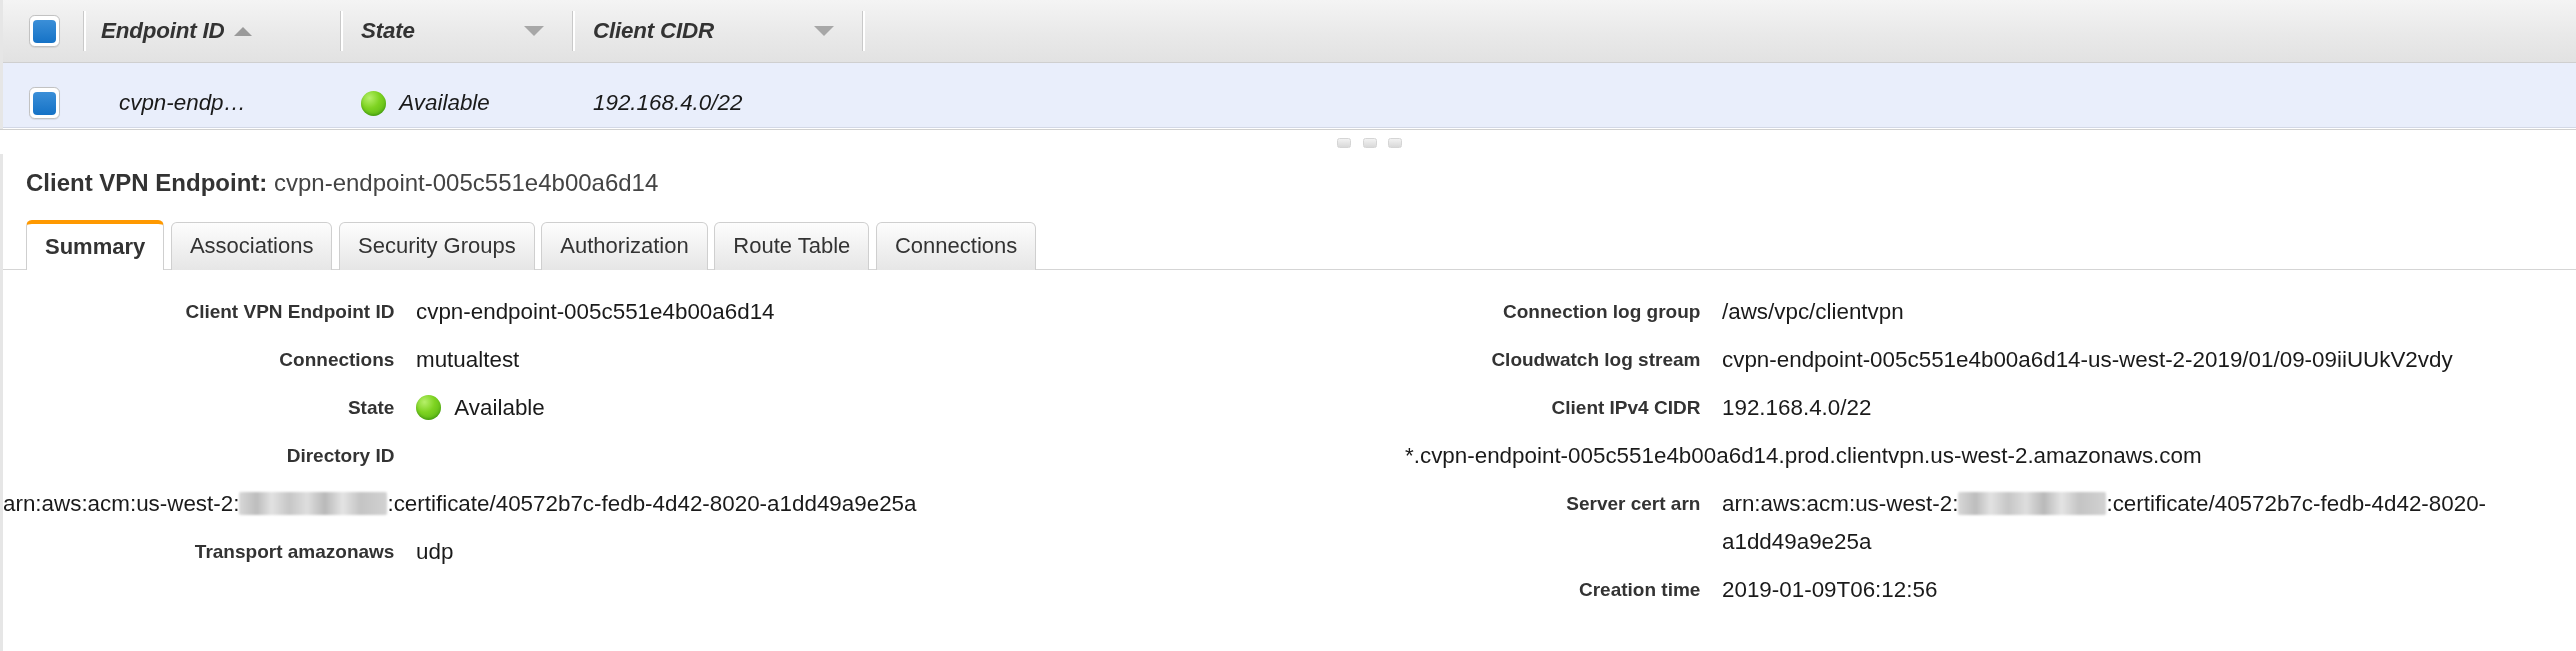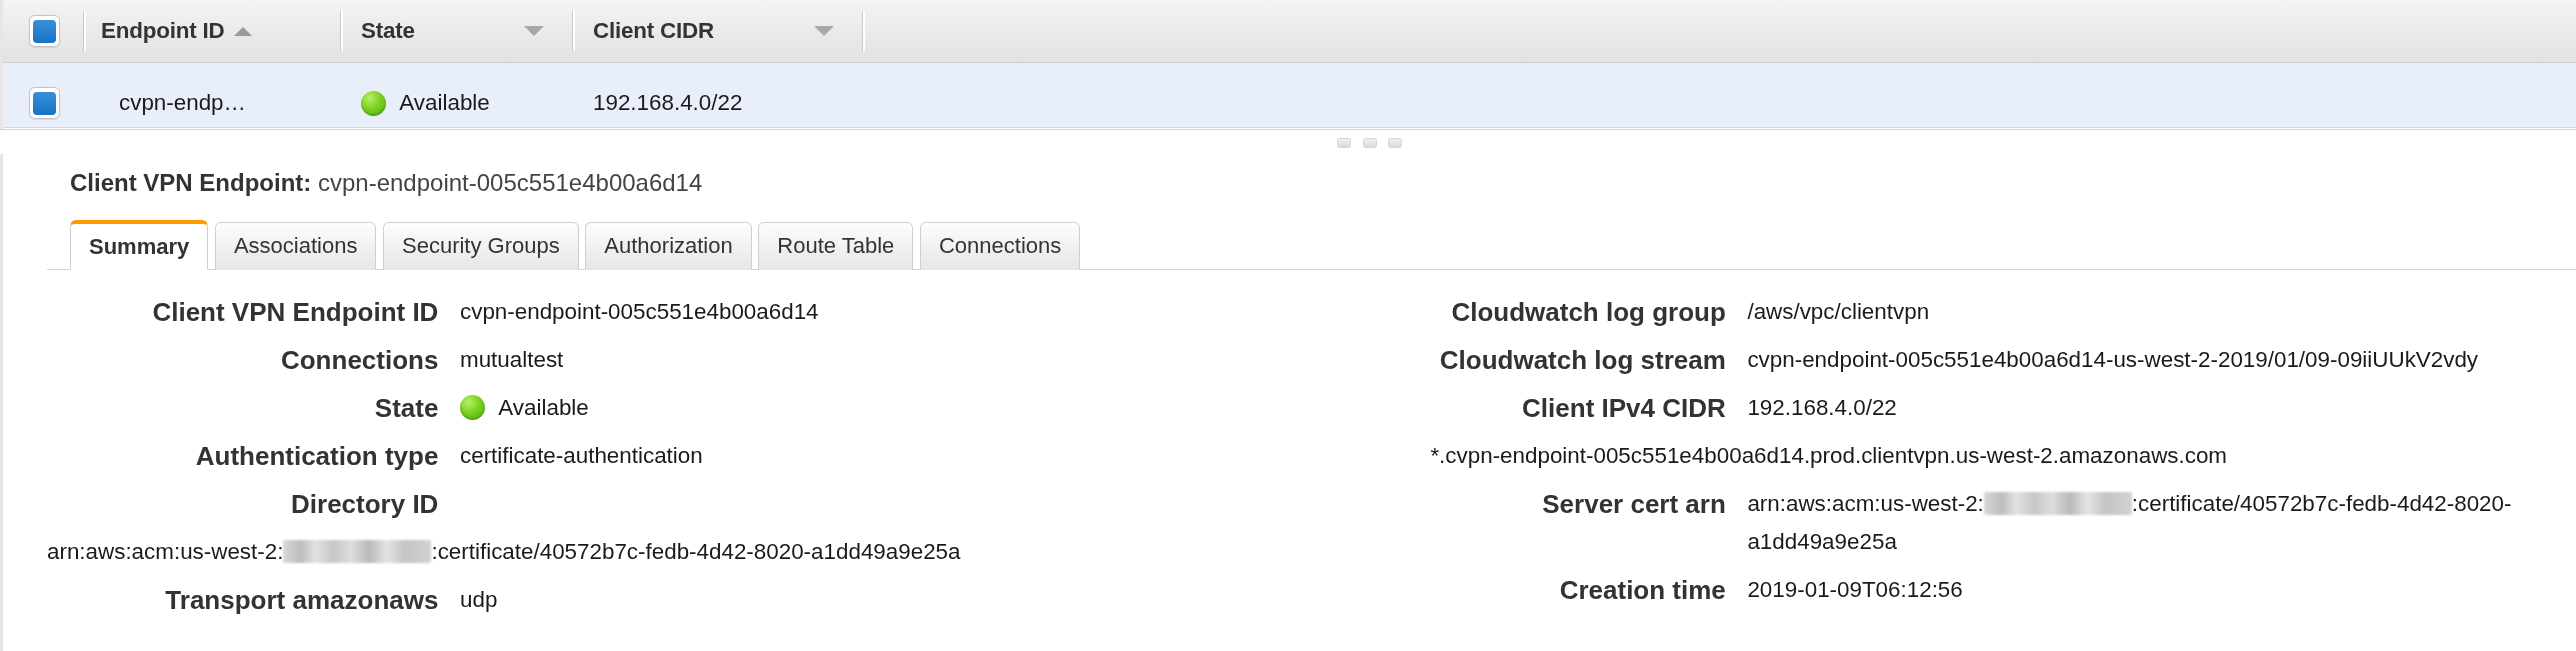--- a/index.html
+++ b/index.html
@@ -20,20 +20,21 @@
   }
 
   
   .list-pane {
     position: absolute;
     left: 0; top: 0;
     width: 2576px;
     height: 129px;
     background: #ffffff;
     border-left: 3.3px solid #e6e6e6;
+    font-style: italic;
   }
 
   .table-header {
     position: relative;
     height: 63px;
     background: linear-gradient(to bottom, #f4f4f4 0%, #e9e9e9 55%, #e2e2e2 100%);
     border-bottom: 0.8px solid #cfcfcf;
     display: flex;
     align-items: center;
   }
@@ -160,21 +161,20 @@
   }
 
   
   .detail-pane {
     position: absolute;
     left: 0; top: 154px;
     width: 2576px;
     height: 498px;
     background: #ffffff;
     border-left: 3.3px solid #e6e6e6;
-    padding-left: 44px;
   }
 
   .detail-title {
     padding: 15px 0 11.6px 23px;
     font-size: 24px;
     color: #333333;
   }
   .detail-title .lbl { font-weight: bold; }
   .detail-title .val { font-weight: normal; color: #444444; }
 
@@ -236,21 +236,21 @@
   }
   .col-left { width: 1402px; }
   .col-right { width: 1161px; }
 
   .field {
     display: flex;
     align-items: flex-start;
     margin-bottom: 10px;
   }
   .f-label {
-    font-size: 26px;
+    font-size: 19px;
     font-weight: bold;
     color: #333333;
     text-align: right;
     padding-right: 21.6px;
     line-height: 38px;
     white-space: nowrap;
     flex: 0 0 auto;
   }
   .col-left .f-label { width: 413px; }
   .col-right .f-label { width: 317px; }
@@ -367,24 +367,20 @@
         </div>
 
         <div class="field">
           <div class="f-label">State</div>
           <div class="f-value withdot">
             <span class="dot"></span>
             <span>Available</span>
           </div>
         </div>
 
-        <div class="field">
-          <div class="f-label">Authentication type</div>
-          <div class="f-value">certificate-authentication</div>
-        </div>
 
         <div class="field">
           <div class="f-label">Directory ID</div>
           <div class="f-value"></div>
         </div>
 
         <div class="field">
           <div class="f-value"><span>arn:aws:acm:us-west-2:</span><span class="redact"></span><span>:certificate/40572b7c-fedb-4d42-8020-a1dd49a9e25a</span></div>
         </div>
 
@@ -392,21 +388,21 @@
           <div class="f-label">Transport amazonaws</div>
           <div class="f-value">udp</div>
         </div>
 
       </div>
 
       <div class="col col-right">
 
 
         <div class="field">
-          <div class="f-label">Cloudwatch log group</div>
+          <div class="f-label">Connection log group</div>
           <div class="f-value">/aws/vpc/clientvpn</div>
         </div>
 
         <div class="field">
           <div class="f-label">Cloudwatch log stream</div>
           <div class="f-value">cvpn-endpoint-005c551e4b00a6d14-us-west-2-2019/01/09-09iiUUkV2vdy</div>
         </div>
 
         <div class="field">
           <div class="f-label">Client IPv4 CIDR</div>

